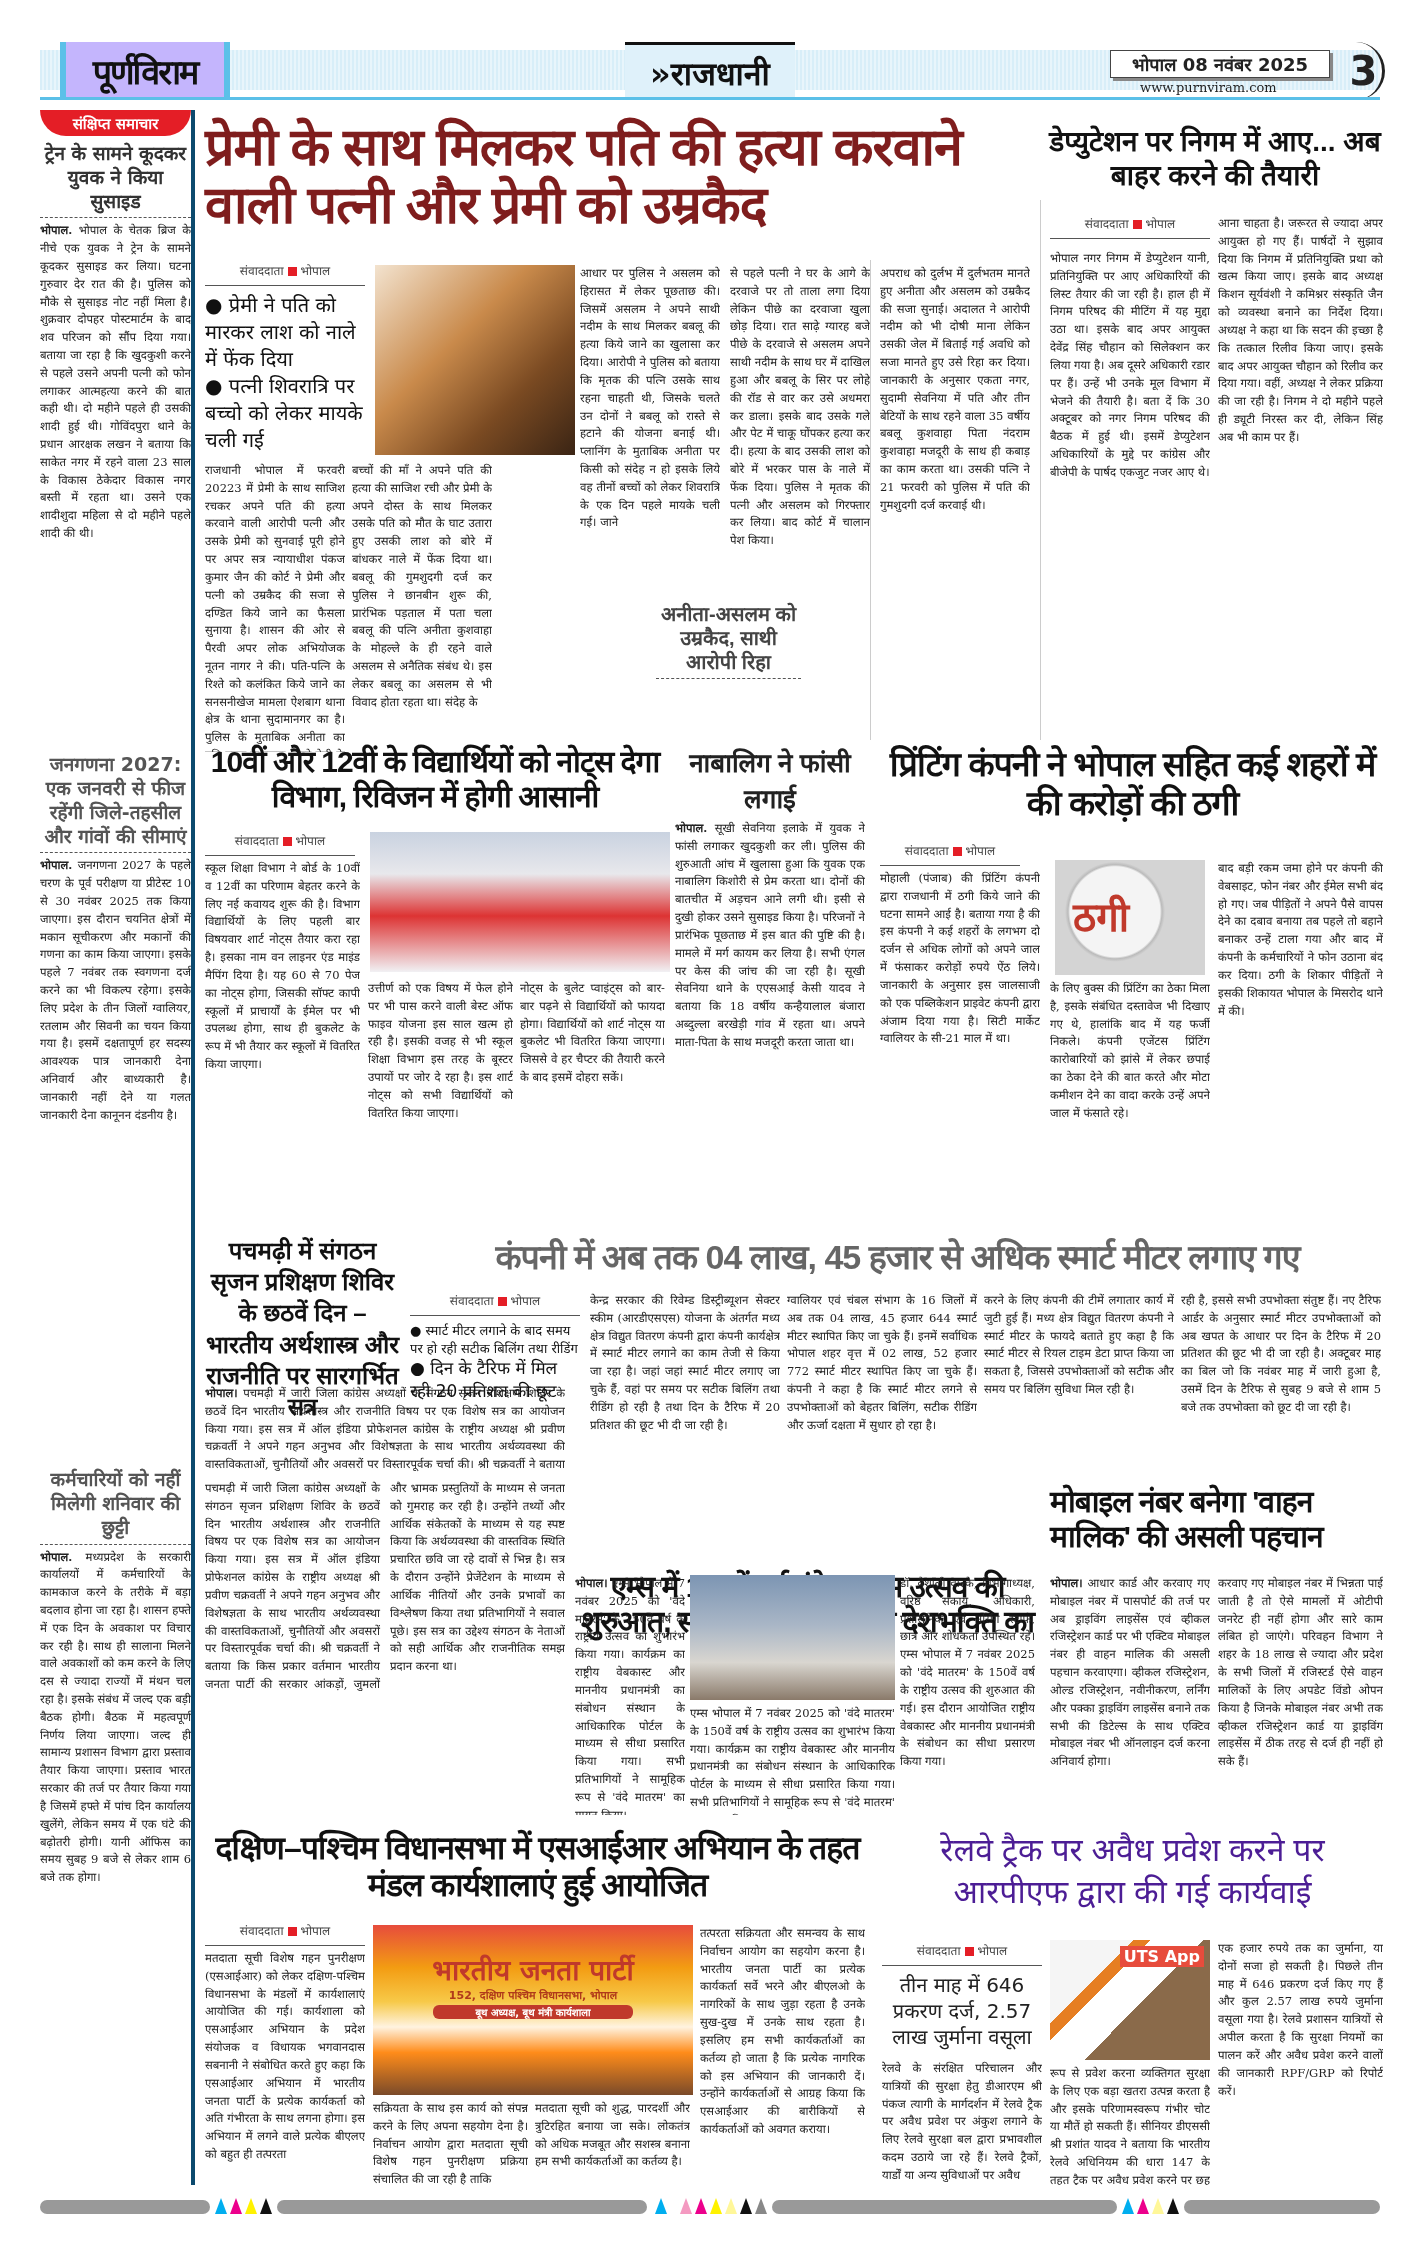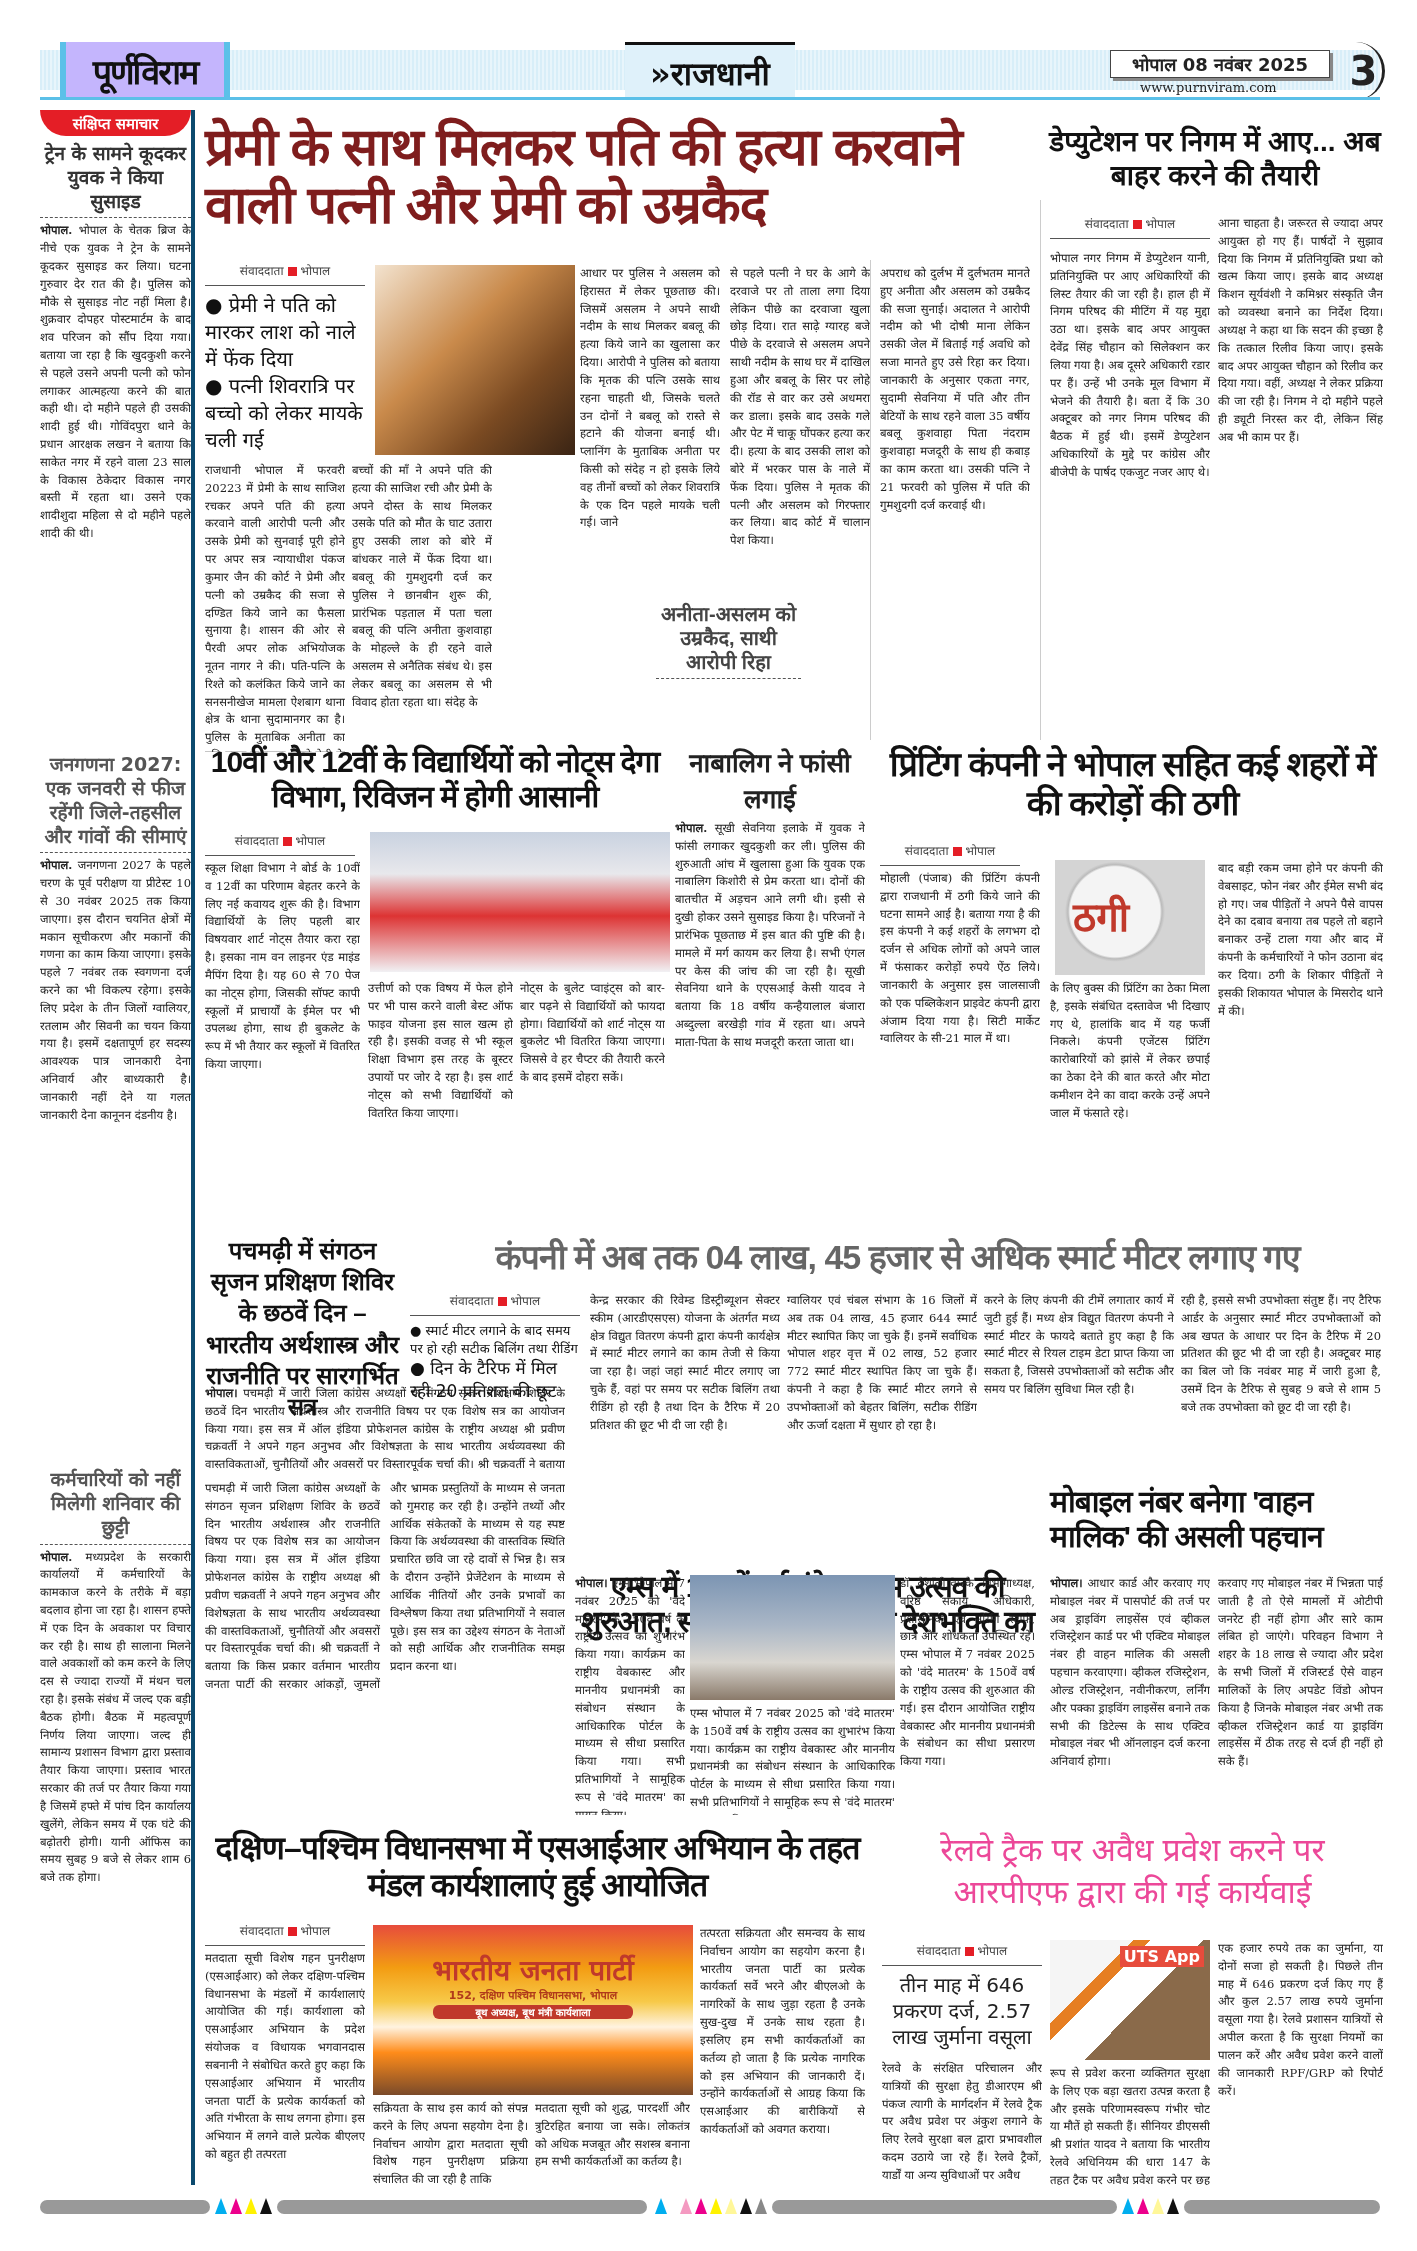--- a/index.html
+++ b/index.html
@@ -136,21 +136,21 @@
 <div class="img" style="left:373px;top:1925px;width:320px;height:170px;background:linear-gradient(180deg,#e74c3c 0%,#f39c12 25%,#f7c948 45%,#fff3e0 60%,#ff8c1a 75%,#7a4a2a 100%)">
   <div style="position:absolute;top:25px;width:100%;text-align:center;font:bold 28px 'DejaVu Sans',sans-serif;color:#c0392b">भारतीय जनता पार्टी</div>
   <div style="position:absolute;top:62px;width:100%;text-align:center;font:bold 11px 'DejaVu Sans',sans-serif;color:#b03a1a">152, दक्षिण पश्चिम विधानसभा, भोपाल</div>
   <div style="position:absolute;top:80px;left:60px;right:60px;text-align:center;font:bold 10px 'DejaVu Sans',sans-serif;color:#fff;background:#c0392b;border-radius:6px">बूथ अध्यक्ष, बूथ मंत्री कार्यशाला</div>
 </div>
 <div class="col" style="left:205px;top:1950px;width:160px;height:235px">मतदाता सूची विशेष गहन पुनरीक्षण (एसआईआर) को लेकर दक्षिण-पश्चिम विधानसभा के मंडलों में कार्यशालाएं आयोजित की गई। कार्यशाला को एसआईआर अभियान के प्रदेश संयोजक व विधायक भगवानदास सबनानी ने संबोधित करते हुए कहा कि एसआईआर अभियान में भारतीय जनता पार्टी के प्रत्येक कार्यकर्ता को अति गंभीरता के साथ लगना होगा। इस अभियान में लगने वाले प्रत्येक बीएलए को बहुत ही तत्परता</div>
 <div class="col" style="left:373px;top:2100px;width:155px;height:85px">सक्रियता के साथ इस कार्य को संपन्न करने के लिए अपना सहयोग देना है। निर्वाचन आयोग द्वारा मतदाता सूची विशेष गहन पुनरीक्षण प्रक्रिया संचालित की जा रही है ताकि</div>
 <div class="col" style="left:535px;top:2100px;width:155px;height:85px">मतदाता सूची को शुद्ध, पारदर्शी और त्रुटिरहित बनाया जा सके। लोकतंत्र को अधिक मजबूत और सशस्त्र बनाना हम सभी कार्यकर्ताओं का कर्तव्य है।</div>
 <div class="col" style="left:700px;top:1925px;width:165px;height:260px">तत्परता सक्रियता और समन्वय के साथ निर्वाचन आयोग का सहयोग करना है। भारतीय जनता पार्टी का प्रत्येक कार्यकर्ता सर्वे भरने और बीएलओ के नागरिकों के साथ जुड़ा रहता है उनके सुख-दुख में उनके साथ रहता है। इसलिए हम सभी कार्यकर्ताओं का कर्तव्य हो जाता है कि प्रत्येक नागरिक को इस अभियान की जानकारी दें। उन्होंने कार्यकर्ताओं से आग्रह किया कि एसआईआर की बारीकियों से कार्यकर्ताओं को अवगत कराया।</div>
 
-<div class="abs" style="left:880px;top:1830px;width:505px;font:32px/1.3 'Liberation Sans',sans-serif;text-align:center;color:#ec4899">रेलवे ट्रैक पर अवैध प्रवेश करने पर आरपीएफ द्वारा की गई कार्यवाई</div>
+<div class="abs" style="left:880px;top:1830px;width:505px;font:32px/1.3 'Liberation Sans',sans-serif;text-align:center;color:#4c1d95">रेलवे ट्रैक पर अवैध प्रवेश करने पर आरपीएफ द्वारा की गई कार्यवाई</div>
 <div class="abs" style="left:882px;top:1942px;width:160px">
   <div class="byline"><span>संवाददाता</span><span class="sq"></span><span>भोपाल</span></div>
   <div style="font:20px/1.3 'DejaVu Sans',sans-serif;text-align:center">तीन माह में 646 प्रकरण दर्ज, 2.57 लाख जुर्माना वसूला</div>
 </div>
 <div class="img" style="left:1050px;top:1940px;width:160px;height:120px;background:linear-gradient(135deg,#f5f5f5 0 30%,#e67e22 30% 36%,#fff 36% 55%,#8a6a4a 55% 100%)">
     <div style="position:absolute;right:6px;top:6px;font:bold 16px 'DejaVu Sans',sans-serif;color:#fff;background:#e74c3c;padding:1px 4px">UTS App</div>
   </div>
 <div class="col" style="left:882px;top:2060px;width:160px;height:125px">रेलवे के संरक्षित परिचालन और यात्रियों की सुरक्षा हेतु डीआरएम श्री पंकज त्यागी के मार्गदर्शन में रेलवे ट्रैक पर अवैध प्रवेश पर अंकुश लगाने के लिए रेलवे सुरक्षा बल द्वारा प्रभावशील कदम उठाये जा रहे हैं। रेलवे ट्रैकों, यार्डों या अन्य सुविधाओं पर अवैध</div>
 <div class="col" style="left:1050px;top:2065px;width:160px;height:120px">रूप से प्रवेश करना व्यक्तिगत सुरक्षा के लिए एक बड़ा खतरा उत्पन्न करता है और इसके परिणामस्वरूप गंभीर चोट या मौतें हो सकती हैं। सीनियर डीएससी श्री प्रशांत यादव ने बताया कि भारतीय रेलवे अधिनियम की धारा 147 के तहत ट्रैक पर अवैध प्रवेश करने पर छह महीने तक की सजा, या</div>
 <div class="col" style="left:1218px;top:1940px;width:165px;height:245px">एक हजार रुपये तक का जुर्माना, या दोनों सजा हो सकती है। पिछले तीन माह में 646 प्रकरण दर्ज किए गए हैं और कुल 2.57 लाख रुपये जुर्माना वसूला गया है। रेलवे प्रशासन यात्रियों से अपील करता है कि सुरक्षा नियमों का पालन करें और अवैध प्रवेश करने वालों की जानकारी RPF/GRP को रिपोर्ट करें।</div>

